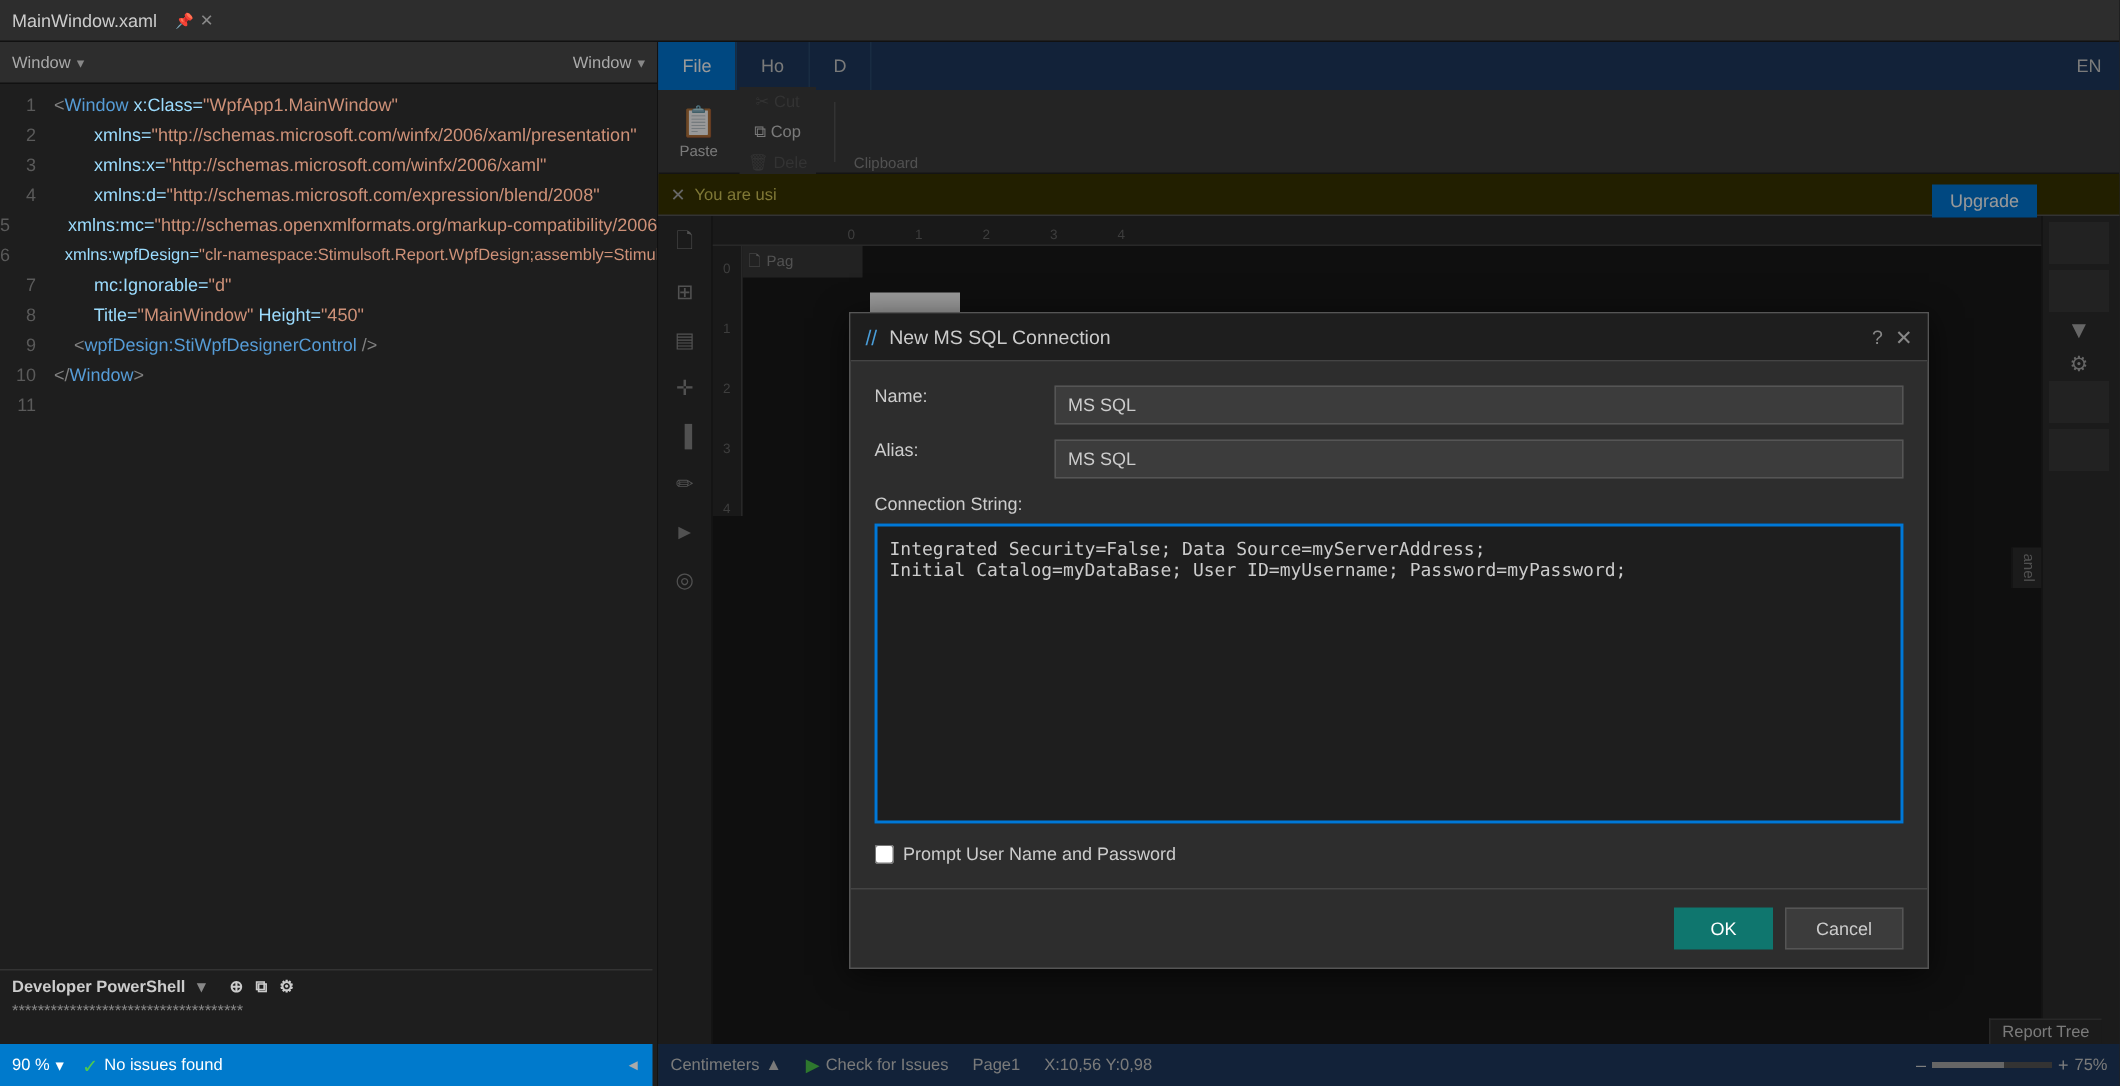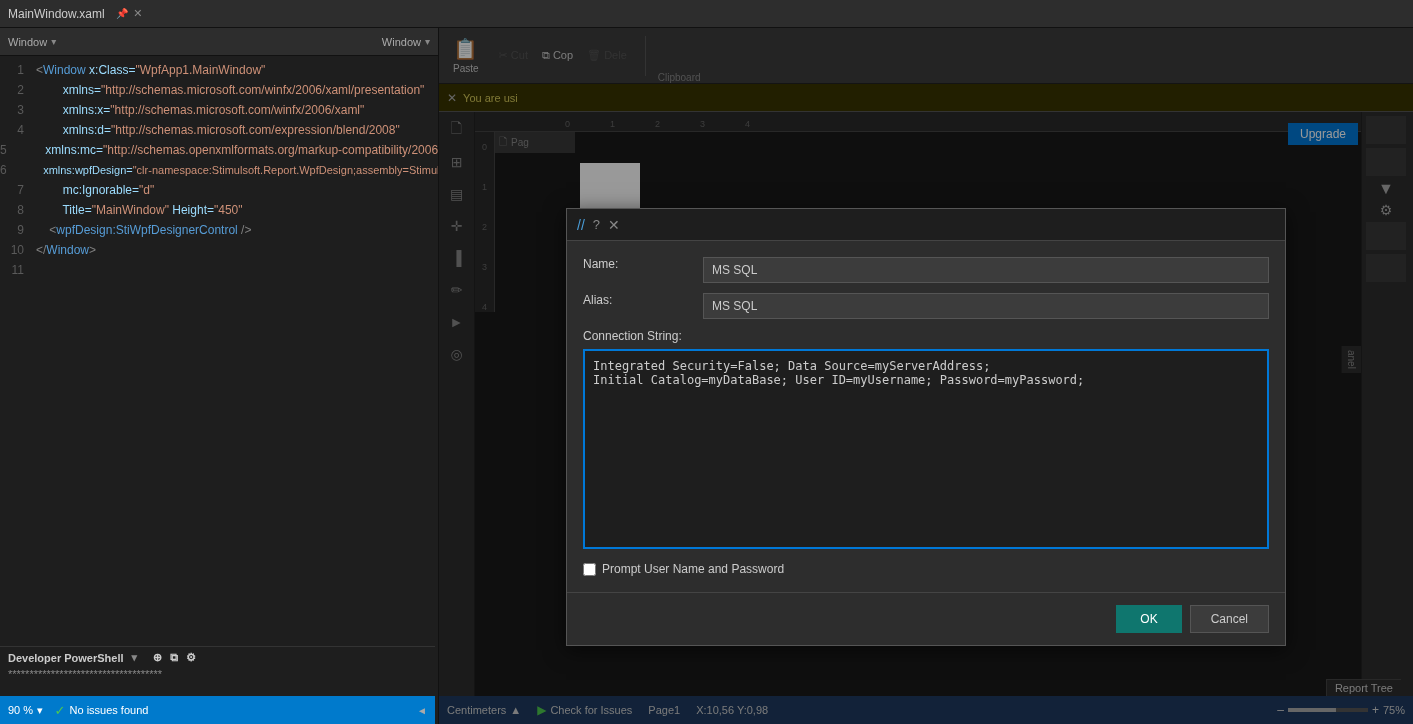--- a/index.html
+++ b/index.html
@@ -455,29 +455,39 @@
       <div class="status-issues">
         <span class="check-icon">✓</span>
         <span>No issues found</span>
       </div>
       <span class="scroll-arrow" style="margin-left:auto;">◄</span>
     </div>
   </div>
 
   <div class="designer-area">
 
+    <div class="ribbon-tabs">
+      <div class="ribbon-tab active">File</div>
+      <div class="ribbon-tab">
+        <span>Ho</span>
+      </div>
+      <div class="ribbon-tab">
+        <span>D</span>
+      </div>
+      <div class="lang-badge">EN</div>
+    </div>
 
     <div class="designer-toolbar">
       <div class="toolbar-group">
         <button class="toolbar-btn">
           <span class="toolbar-btn-icon">📋</span>
           <span>Paste</span>
         </button>
       </div>
-      <div style="display:flex; flex-direction:row; gap:2px;justify-content:center;">
+      <div style="display:flex; flex-direction:column; gap:2px;justify-content:center;">
         <button class="toolbar-mini-btn disabled">
           ✂ <span>Cut</span>
         </button>
         <button class="toolbar-mini-btn">
           ⧉ <span>Cop</span>
         </button>
         <button class="toolbar-mini-btn disabled">
           🗑 <span>Dele</span>
         </button>
       </div>
@@ -571,20 +581,21 @@
         <span>+</span>
         <span class="zoom-text">75%</span>
       </div>
     </div>
 
     <div class="modal-overlay">
       <div class="modal">
 
         <div class="modal-titlebar">
           <span class="modal-icon">//</span>
+          <span class="modal-title">New MS SQL Connection</span>
           <span class="modal-help">?</span>
           <span class="modal-close">✕</span>
         </div>
 
         <div class="modal-body">
 
           <div class="form-row">
             <span class="form-label">Name:</span>
             <input class="form-input" type="text" value="MS SQL" style="">
           </div>

